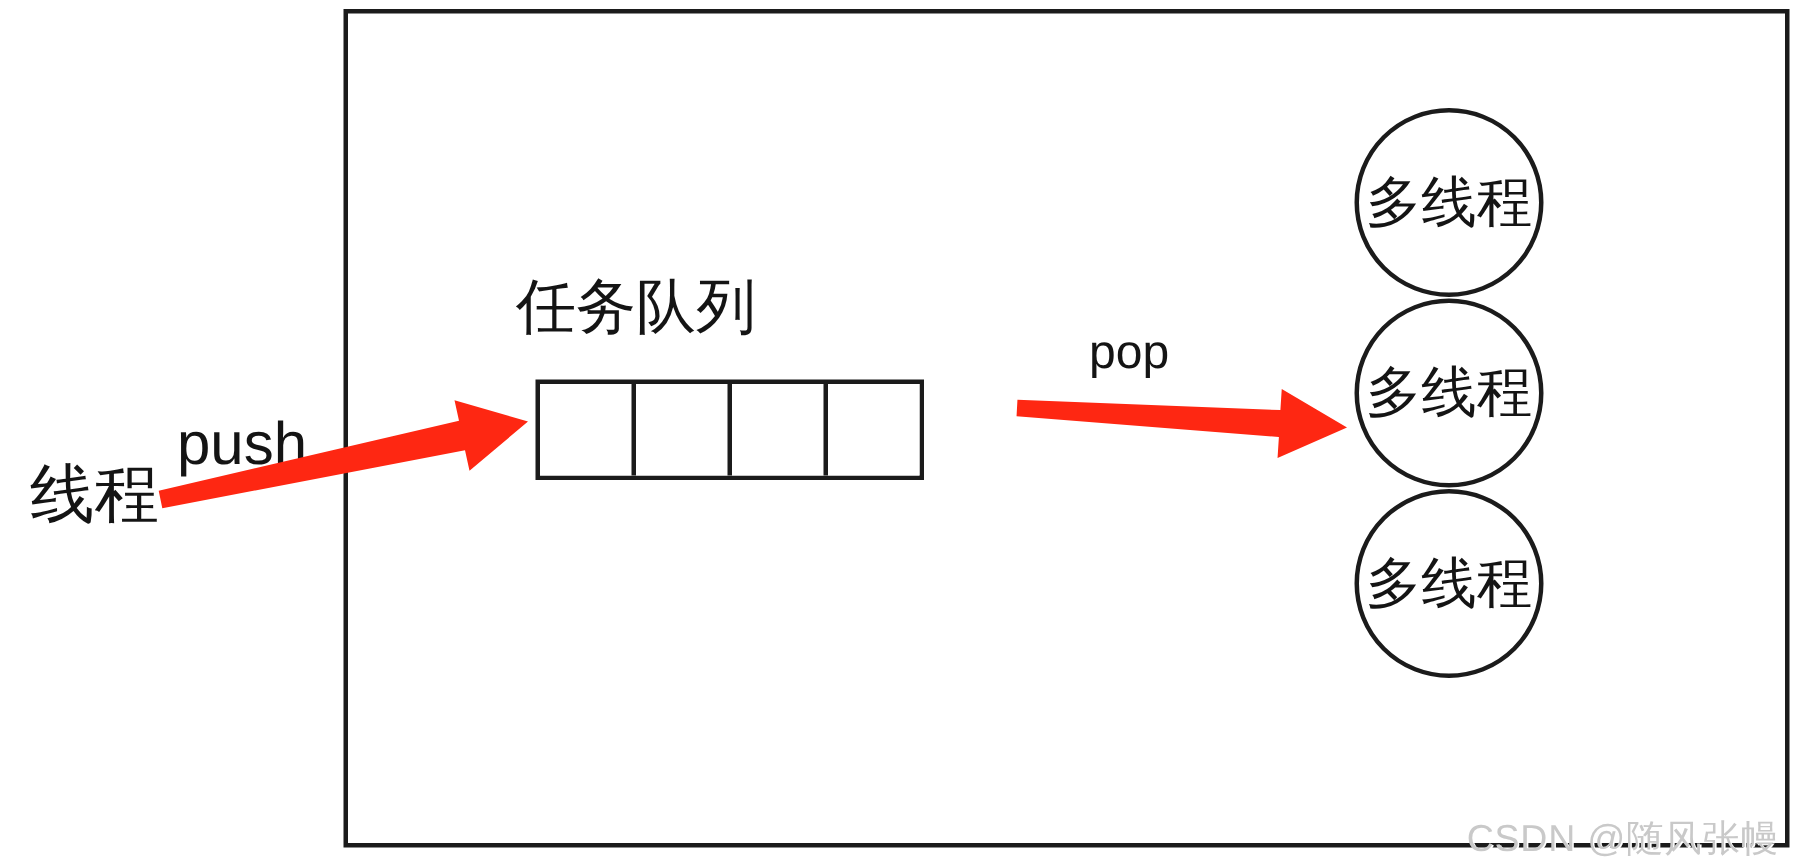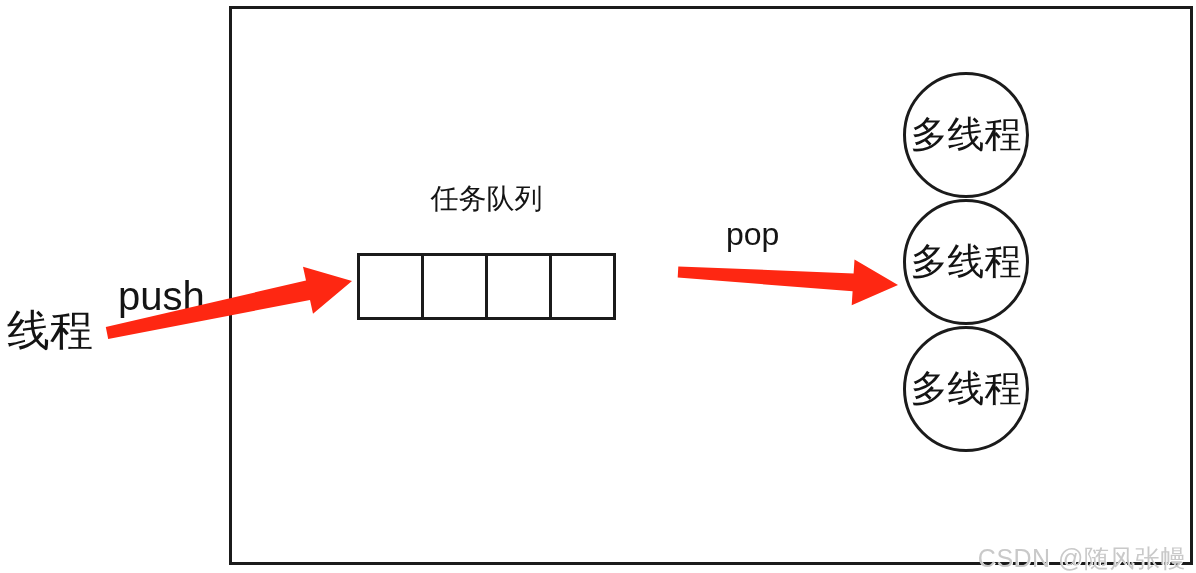--- a/index.html
+++ b/index.html
@@ -25,41 +25,41 @@
     box-sizing: border-box;
     background: transparent;
   }
   .label {
     position: absolute;
     color: #141414;
     white-space: nowrap;
     line-height: 1.08;
   }
   .producer-label {
-    left: 7px;
+    left: 20px;
     top: 307px;
     font-size: 43px;
   }
   .push-label {
     left: 118px;
     top: 259px;
     font-size: 40px;
     margin-top: 16px;
   }
   .pop-label {
     left: 726px;
     top: 217px;
     font-size: 32px;
   }
   .queue-title {
-    left: 357px;
+    left: 344px;
     top: 184px;
     width: 259px;
-    text-align: center;
-    font-size: 28px;
+    text-align: left;
+    font-size: 40px;
   }
   .queue {
     position: absolute;
     left: 357px;
     top: 253px;
     width: 259px;
     height: 67px;
     border: 3px solid #1b1b1b;
     box-sizing: border-box;
     display: flex;

